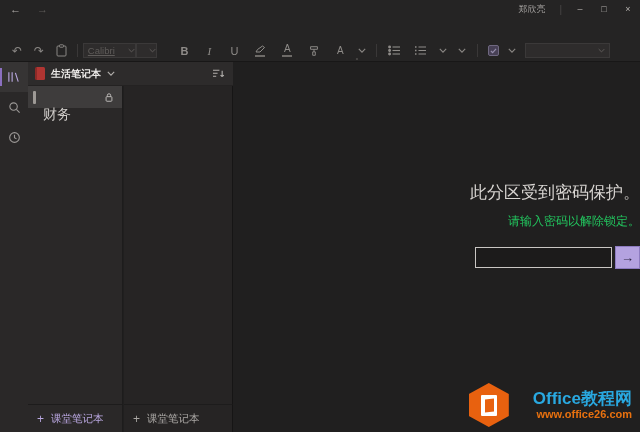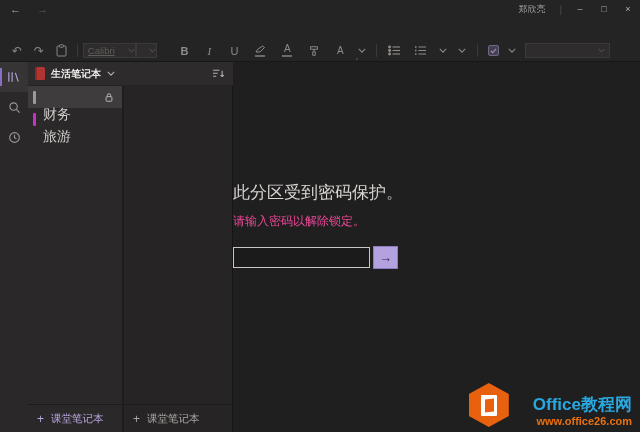--- a/index.html
+++ b/index.html
@@ -96,34 +96,34 @@
     align-items:center; gap:7px; padding-left:9px; border-top:1px solid #1d1c1c;
     font-size:10.5px; }
   .add-section { left:28px; width:95px; background:#2a2828; color:#b9a7e0;
     border-right:1px solid #1d1c1c; }
   .add-page { left:124px; width:109px; background:#262424; color:#aaa7a4;
     border-right:1px solid #161515; }
   .plus { font-size:12px; font-weight:normal; }
 
   
   .canvas { position:absolute; top:62px; left:233px; right:0; bottom:0;
-    background:#201f1f; display:flex; flex-direction:column; align-items:flex-start; }
+    background:#201f1f; display:flex; flex-direction:column; align-items:flex-end; }
   .lock-title { margin-top:119px; font-size:17px; color:#d8d5d2; }
-  .lock-sub { margin-top:9px; font-size:12px; color:#ec4899; }
+  .lock-sub { margin-top:9px; font-size:12px; color:#22c55e; }
   .pw-row { margin-top:16px; display:flex; align-items:center; }
   .pw-input { width:137px; height:21px; background:#1c1b1b;
     border:1px solid #c9c6c3; outline:none; color:#e8e6e3; font-size:11px;
     padding:0 4px; }
   .unlock-btn { width:25px; height:23px; margin-left:3px; background:#b4a2e0;
     border:1px solid #8d7bc0; display:flex; align-items:center;
     justify-content:center; color:#2f2644; font-size:13px; font-weight:bold; }
 
   
   .watermark { position:absolute; right:8px; bottom:5px; display:flex;
-    align-items:flex-end; gap:24px; }
+    align-items:center; gap:24px; }
   .hexagon { width:40px; height:44px; background:#e8610f;
     clip-path:polygon(50% 0,100% 25%,100% 75%,50% 100%,0 75%,0 25%);
     display:flex; align-items:center; justify-content:center; }
   .hex-doc { width:16px; height:21px; background:#fff; position:relative;
     border-radius:1px; }
   .hex-doc::after { content:""; position:absolute; left:4px; top:4px;
     width:9px; height:13px; background:#e8610f; transform:skewY(-6deg); }
   .wm-text { display:flex; flex-direction:column; align-items:flex-end; }
   .wm-title { font-size:17px; font-weight:bold; color:#29a8e0; line-height:1.1; }
   .wm-url { font-size:11px; font-weight:bold; color:#e8710f; line-height:1.1; }
@@ -289,24 +289,20 @@
   <div class="sec-row selected">
     <span class="sec-bar finance"></span>
     <span class="sec-label">财务</span>
     <span class="sec-lock">
       <svg width="10" height="11" viewBox="0 0 12 13" fill="none" stroke="currentColor" stroke-width="1.1">
         <rect x="2.5" y="5.5" width="7" height="5.5" rx="1"></rect>
         <path d="M4 5.5V4a2 2 0 0 1 4 0v1.5"></path>
       </svg>
     </span>
   </div>
-  <div class="sec-row">
-    <span class="sec-bar travel"></span>
-    <span class="sec-label">旅游</span>
-  </div>
 </div>
 
 <div class="pages-pane"></div>
 
 <div class="add-row add-section">
   <span class="plus">+</span>
   <span>课堂笔记本</span>
 </div>
 <div class="add-row add-page">
   <span class="plus">+</span>

